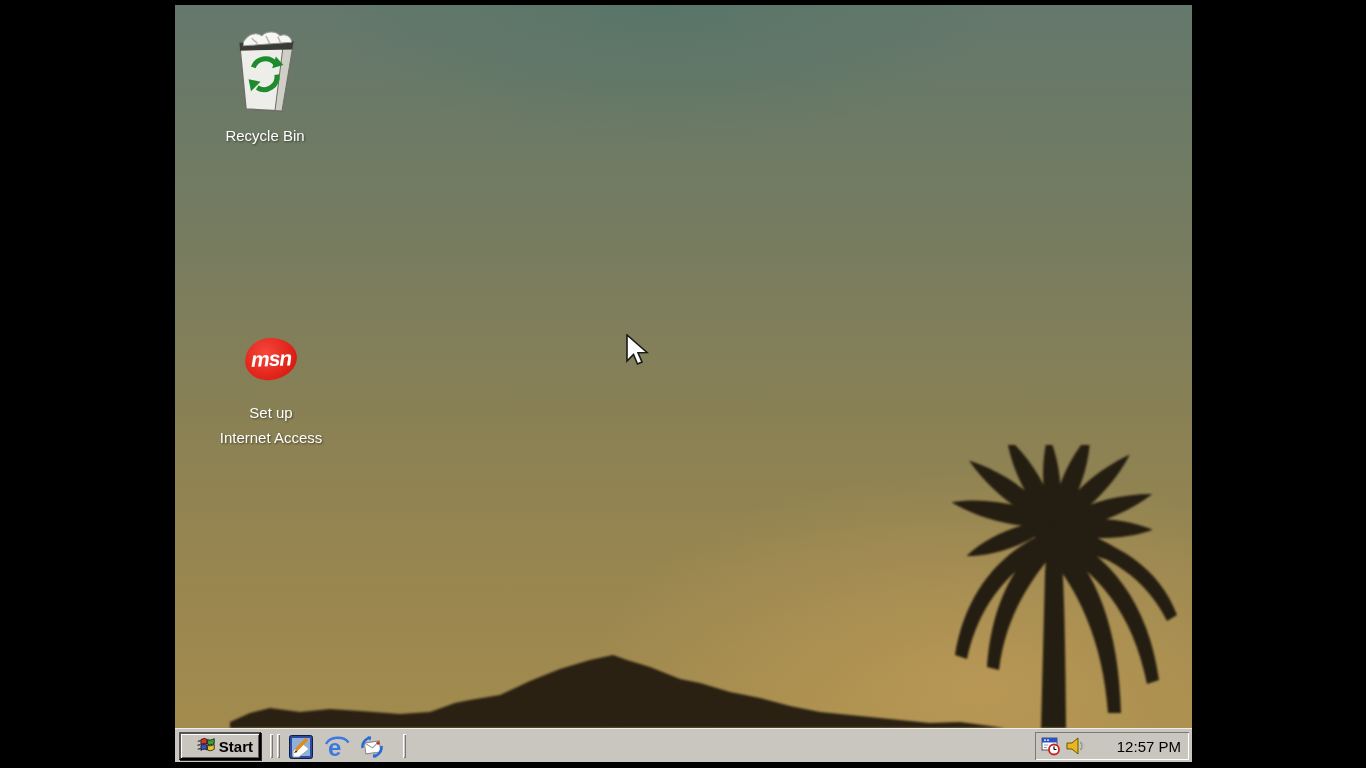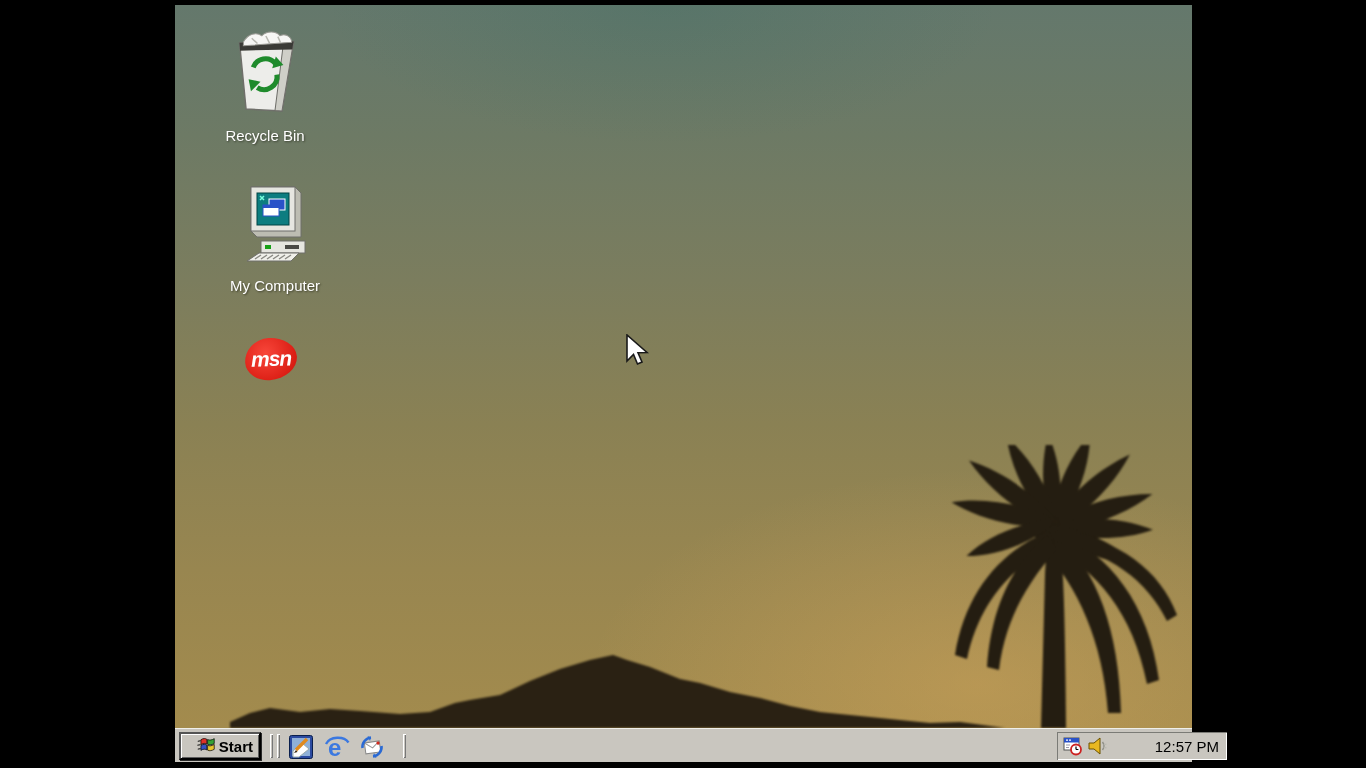--- a/index.html
+++ b/index.html
@@ -26,23 +26,23 @@
   
   .taskbar{position:absolute;left:175px;top:728px;width:1017px;height:34px;background:#c9c6bf;
     border-top:1px solid #efefea;box-sizing:border-box;}
   .startbtn{position:absolute;left:4px;top:3px;width:82px;height:28px;background:#c9c6bf;
     display:flex;align-items:center;gap:3px;padding-left:16px;box-sizing:border-box;
     box-shadow:inset 1px 1px 0 #ffffff,inset -1px -1px 0 #5d5d5d,1px 1px 0 #2a2a2a;}
   .startbtn .stxt{font-weight:bold;font-size:15px;color:#000;}
   .grip{position:absolute;top:5px;width:3px;height:24px;background:#c9c6bf;
     box-shadow:inset 1px 1px 0 #ffffff,inset -1px -1px 0 #777;}
   .qlbtn{position:absolute;top:4px;width:27px;height:27px;display:flex;align-items:center;justify-content:center;background:transparent;border:none;padding:0;}
-  .tray{position:absolute;left:860px;top:3px;width:170px;height:28px;background:#c9c6bf;
+  .tray{position:absolute;left:860px;top:3px;width:154px;height:28px;background:#c9c6bf;
     box-shadow:inset 1px 1px 0 #7b7b76,inset -1px -1px 0 #ffffff;
-    display:flex;align-items:center;padding:0 8px 0 5px;box-sizing:border-box;gap:2px;margin-left:22px;}
+    display:flex;align-items:center;padding:0 8px 0 5px;box-sizing:border-box;gap:2px;}
   .clock{margin-left:auto;font-size:15px;color:#000;}
   
   .cursor{position:absolute;pointer-events:none;}
 </style>
 </head>
 <body>
 
 <div class="stage">
 
   <div class="desktop">
@@ -110,43 +110,28 @@
             <path d="M23,38 A13,13 0 0 1 45,33"></path>
             <path d="M47,44 A13,13 0 0 1 28,58"></path>
           </g>
           <path d="M45,26 L53,34 L42,38 Z" fill="#1f8b2c"></path>
           <path d="M31,52 L22,62 L19,50 Z" fill="#1f8b2c"></path>
         </g>
       </svg>
       <div class="lbl" style="margin-top:9px;">Recycle Bin</div>
     </div>
 
-    <div class="dicon" style="left:25px;top:178px;">
-      <svg width="76" height="84" viewBox="0 0 76 84">
-        <path d="M14,4 L58,4 L64,10 L64,54 L20,54 L14,48 Z" fill="#bdbdb2" stroke="#6f6f6a"></path>
-        <rect x="14" y="4" width="44" height="44" fill="#e6e6e0" stroke="#6f6f6a"></rect>
-        <rect x="20" y="10" width="32" height="32" fill="#0d7d80" stroke="#044"></rect>
-        <path d="M23,13 L27,17 M27,13 L23,17" stroke="#7fd" stroke-width="1.5"></path>
-        <rect x="32" y="16" width="16" height="11" fill="#2a52c8" stroke="#fff"></rect>
-        <rect x="26" y="22" width="16" height="11" fill="#fff" stroke="#2a52c8"></rect>
-        <rect x="26" y="22" width="16" height="3" fill="#2a52c8"></rect>
-        <rect x="24" y="58" width="44" height="12" fill="#e6e6e0" stroke="#6f6f6a"></rect>
-        <rect x="28" y="62" width="6" height="4" fill="#18a018"></rect>
-        <rect x="48" y="62" width="14" height="4" fill="#4a4a46"></rect>
-        <path d="M10,78 L22,70 L62,70 L54,78 Z" fill="#f0f0ea" stroke="#6f6f6a"></path>
-        <g stroke="#8a8a84" stroke-width="1.5">
-          <path d="M18,76 L24,72 M24,76 L30,72 M30,76 L36,72 M36,76 L42,72 M42,76 L48,72 M48,76 L54,72"></path>
-        </g>
-      </svg>
-      <div class="lbl" style="margin-top:6px;">My Computer</div>
-    </div>
 
     <div class="dicon" style="left:21px;top:333px;">
       <div class="msn-blob">
         <span>msn</span>
+      </div>
+      <div class="lbl" style="margin-top:20px;">
+        <div>Set up</div>
+        <div>Internet Access</div>
       </div>
     </div>
   </div>
 
   <div class="taskbar">
 
     <button class="startbtn">
       <svg width="24" height="22" viewBox="0 0 24 22">
         <g stroke="#000" stroke-width="0.9">
           <path d="M5,3 C8,0.8 11,1.4 12.5,2.4 L12.5,8.6 C11,7.6 8,7 5,9.2 Z" fill="#e03128"></path>

